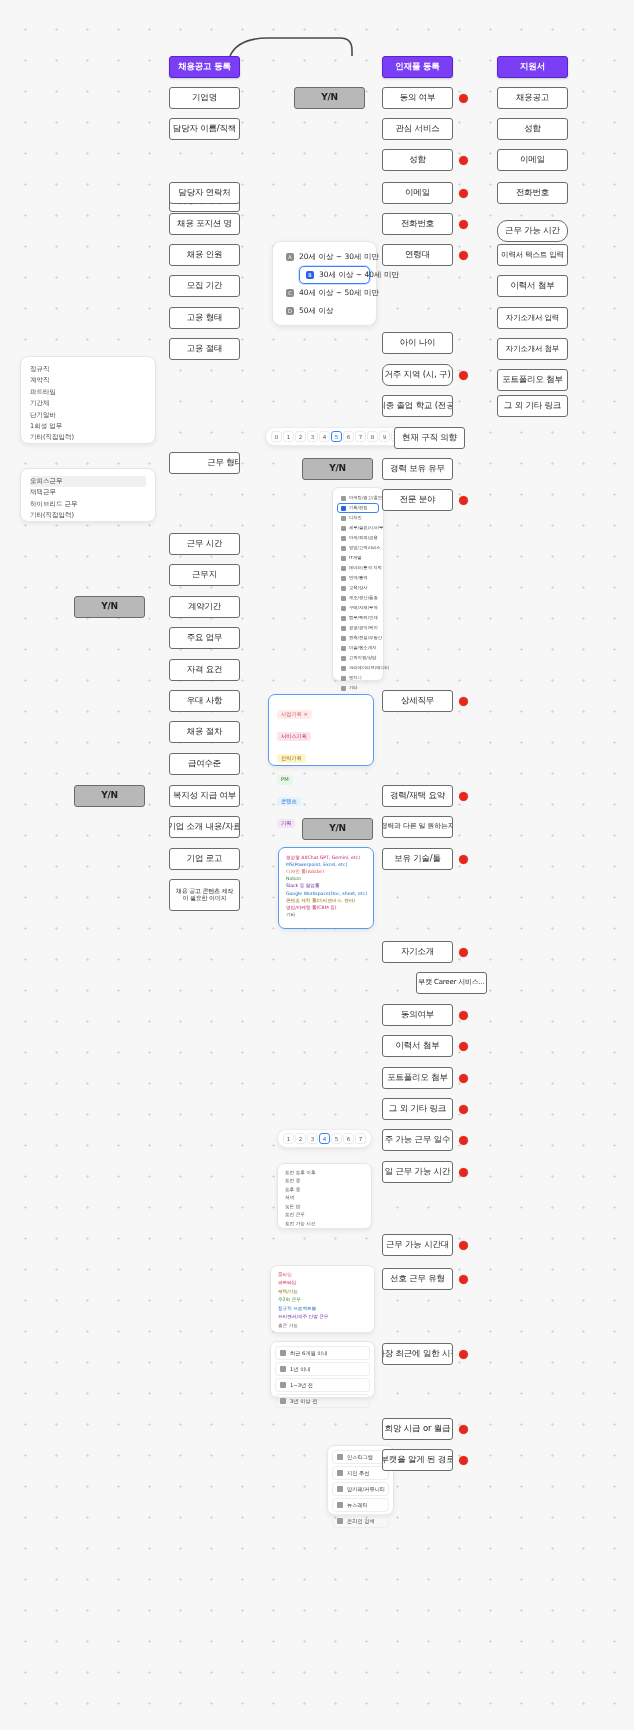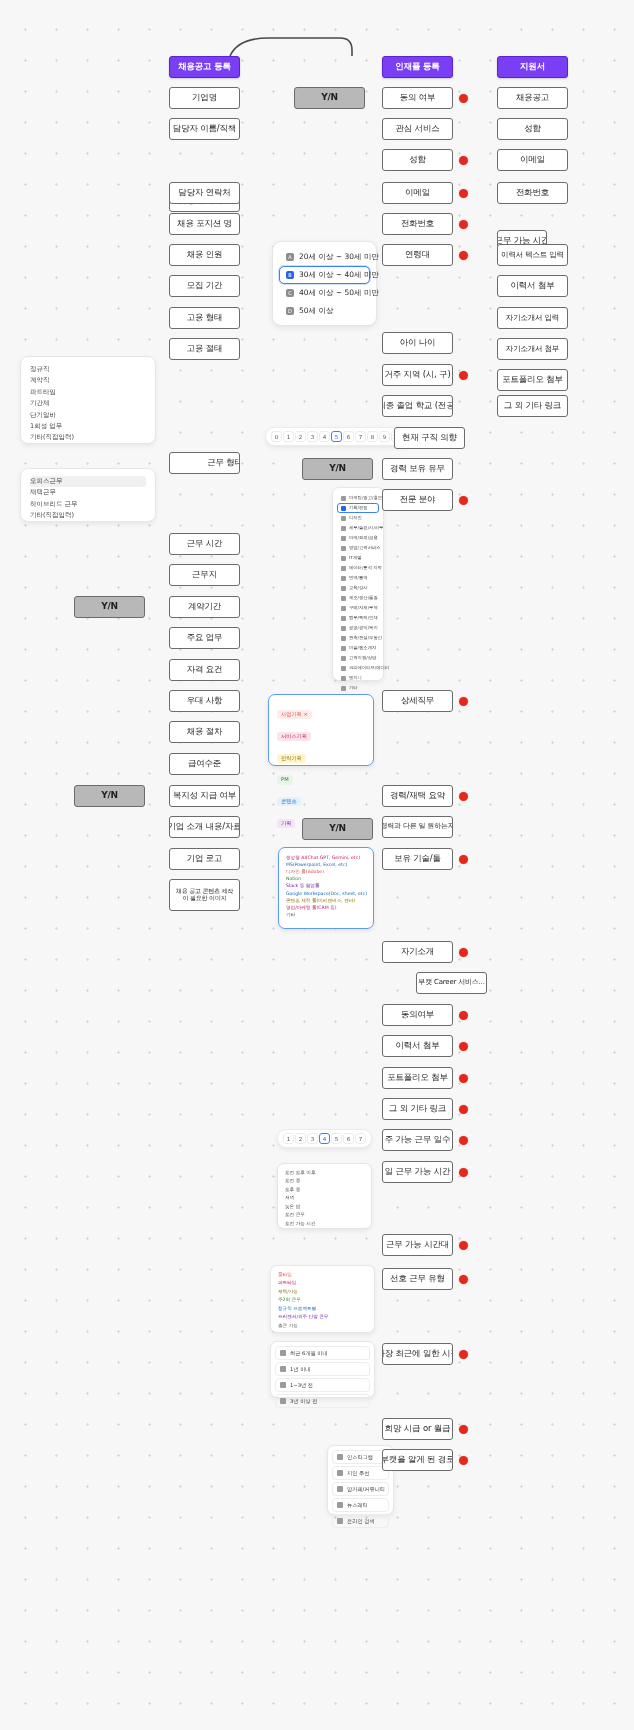--- a/index.html
+++ b/index.html
@@ -75,21 +75,21 @@
   }
   .card .row.sel { background: #f0f0f0; border-radius: 3px; }
   .opt-card { position: absolute; background:#fff; border:1px solid #e6e6e6;
     border-radius: 9px; box-shadow: 0 2px 6px rgba(0,0,0,0.08); padding: 6px; }
   .opt {
     display: flex; align-items: center; gap: 5px;
     font-size: 7.5px; color: #2b2b2b; padding: 3px 6px;
     border: 1px solid transparent; border-radius: 5px; white-space: nowrap;
   }
   .opt.selected { border-color: #3b82f6; background:#fff;
-    box-shadow: 0 0 0 1px rgba(59,130,246,0.25); }
+    box-shadow: 0 0 0 1px rgba(59,130,246,0.25); margin-left: 20px; }
   .opt .key {
     width: 8px; height: 8px; border-radius: 2px; background: #8c8c8c;
     color:#fff; font-size: 5px; display:flex; align-items:center;
     justify-content:center; flex: 0 0 auto;
   }
   .opt.selected .key { background: #2563eb; }
   .chk-card { position: absolute; background:#fff; border:1px solid #e6e6e6;
     border-radius: 7px; box-shadow: 0 2px 5px rgba(0,0,0,0.07); padding: 5px 4px; }
   .chk {
     display: flex; align-items: center; gap: 3px;
@@ -407,21 +407,21 @@
   <div class="node" style="left:382px; top:118px; width:71px; height:22px;">관심 서비스</div>
   <div class="node" style="left:382px; top:149px; width:71px; height:22px;">성함</div>
   <div class="dot" style="left:459px; top:156px;"></div>
   <div class="node" style="left:382px; top:182px; width:71px; height:22px;">이메일</div>
   <div class="dot" style="left:459px; top:189px;"></div>
   <div class="node" style="left:382px; top:213px; width:71px; height:22px;">전화번호</div>
   <div class="dot" style="left:459px; top:220px;"></div>
   <div class="node" style="left:382px; top:244px; width:71px; height:22px;">연령대</div>
   <div class="dot" style="left:459px; top:251px;"></div>
   <div class="node" style="left:382px; top:332px; width:71px; height:22px;">아이 나이</div>
-  <div class="node" style="left:382px; top:364px; width:71px; height:22px;">거주 지역 (시, 구)</div>
+  <div class="node" style="left:382px; top:364px; width:71px; height:22px;border-radius:7px;">거주 지역 (시, 구)</div>
   <div class="dot" style="left:459px; top:371px;"></div>
   <div class="node" style="left:382px; top:395px; width:71px; height:22px;">최종 졸업 학교 (전공)</div>
   <div class="node" style="left:394px; top:427px; width:71px; height:22px;">현재 구직 의향</div>
   <div class="node" style="left:382px; top:458px; width:71px; height:22px;">경력 보유 유무</div>
   <div class="node" style="left:382px; top:489px; width:71px; height:22px;">전문 분야</div>
   <div class="dot" style="left:459px; top:496px;"></div>
   <div class="node" style="left:382px; top:690px; width:71px; height:22px;">상세직무</div>
   <div class="dot" style="left:459px; top:697px;"></div>
   <div class="node" style="left:382px; top:785px; width:71px; height:22px;">경력/재택 요약</div>
   <div class="dot" style="left:459px; top:792px;"></div>
@@ -453,21 +453,21 @@
   <div class="dot" style="left:459px; top:1425px;"></div>
   <div class="node" style="left:382px; top:1449px; width:71px; height:22px;">부캣을 알게 된 경로</div>
   <div class="dot" style="left:459px; top:1456px;"></div>
 
   <div class="node header" style="left:497px; top:56px; width:71px; height:22px;">지원서</div>
 
   <div class="node" style="left:497px; top:87px; width:71px; height:22px;">채용공고</div>
   <div class="node" style="left:497px; top:118px; width:71px; height:22px;">성함</div>
   <div class="node" style="left:497px; top:149px; width:71px; height:22px;">이메일</div>
   <div class="node" style="left:497px; top:182px; width:71px; height:22px;">전화번호</div>
-  <div class="node" style="left:497px; top:230px; width:50px; height:22px;">근무 가능 시간</div>
+  <div class="node" style="left:497px; top:220px; width:71px; height:22px;border-radius:10px;">근무 가능 시간</div>
   <div class="node" style="left:497px; top:244px; width:71px; height:22px; font-size:7.5px;">이력서 텍스트 입력</div>
   <div class="node" style="left:497px; top:275px; width:71px; height:22px;">이력서 첨부</div>
   <div class="node" style="left:497px; top:307px; width:71px; height:22px; font-size:7.5px;">자기소개서 입력</div>
   <div class="node" style="left:497px; top:338px; width:71px; height:22px; font-size:7.5px;">자기소개서 첨부</div>
   <div class="node" style="left:497px; top:369px; width:71px; height:22px;">포트폴리오 첨부</div>
   <div class="node" style="left:497px; top:395px; width:71px; height:22px;">그 외 기타 링크</div>
 
 </div>
 
 </body></html>

